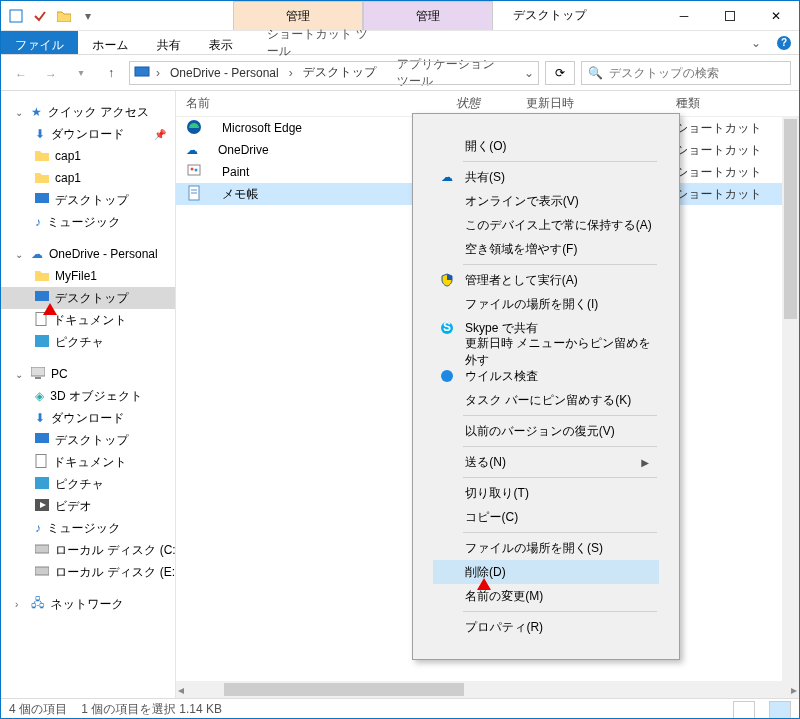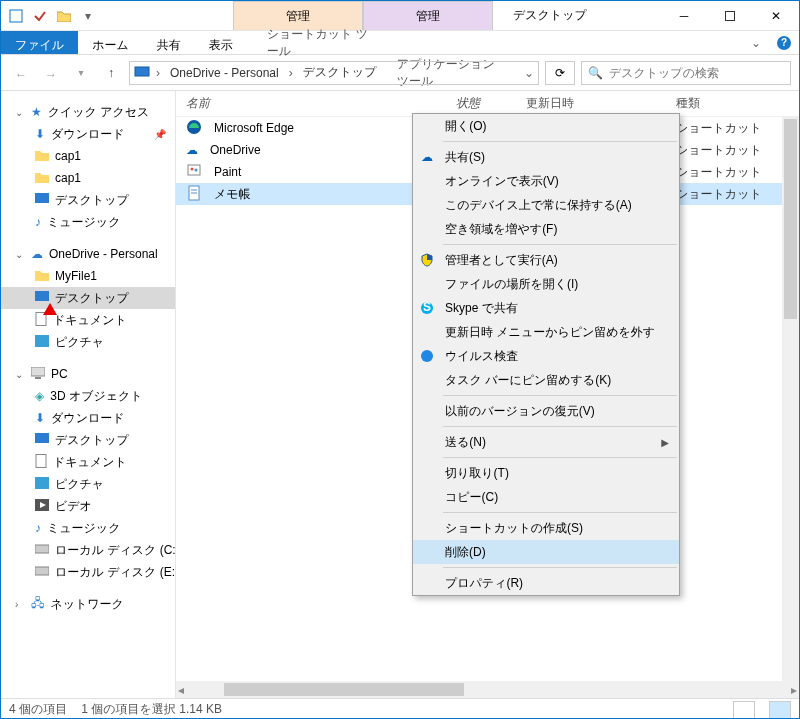--- a/index.html
+++ b/index.html
@@ -44,35 +44,35 @@
 .side-group { margin-bottom:10px; }
 .side-item { display:flex; align-items:center; height:22px; padding-left:14px; gap:6px; cursor:pointer; }
 .side-item.sub { padding-left:34px; }
 .side-item.selected { background:#d9d9d9; }
 .side-item .exp { width:10px; display:inline-block; color:#666; font-size:10px;}
 .side-item .label { white-space:nowrap; }
 .pin { margin-left:auto; margin-right:8px; color:#888; font-size:10px; }
 
 .filelist { flex:1; position:relative; }
 .cols { display:flex; height:26px; align-items:center; color:#555; font-size:12px; padding-left:10px; border-bottom:1px solid #eee;}
-.col-name { width:270px;font-style:italic; }
+.col-name { width:270px; }
 .col-status { width:70px;font-style:italic; }
 .col-date { width:150px; }
 .col-type { flex:1; }
 .rows {}
 .row { display:flex; align-items:center; height:22px; padding-left:10px; }
 .row.selected { background:#cce8ff; }
-.row .c-name { width:270px; display:flex; align-items:center; gap:12px;}
+.row .c-name { width:270px; display:flex; align-items:center; gap:20px;}
 .row .c-status { width:70px; color:#2e8b57;}
 .row .c-date { width:150px; color:#333;}
 .row .c-type { flex:1; color:#333;}
 .row.selected .c-date, .row.selected .c-type { color:#333; }
 
 
-.ctx { position:absolute; left:236px; top:22px; width:268px; background:#f0f0f0; border:1px solid #a0a0a0; box-shadow:3px 3px 6px rgba(0,0,0,.25); z-index:100; padding:0; }
+.ctx { position:absolute; left:236px; top:22px; width:268px; background:#f0f0f0; border:1px solid #a0a0a0; box-shadow:3px 3px 6px rgba(0,0,0,.25); z-index:100; padding:20px; }
 .ctx-item { height:24px; display:flex; align-items:center; padding-left:32px; position:relative; cursor:pointer;}
 .ctx-item:hover, .ctx-item.highlight { background:#cde6f7; }
 .ctx-item .ico { position:absolute; left:6px; width:16px; height:16px; display:flex; align-items:center; justify-content:center; }
 .ctx-item .arrow { position:absolute; right:10px; color:#555; font-size:10px;}
 .ctx-sep { height:0; border-top:1px solid #d0d0d0; margin:3px 2px 3px 30px; }
 
 
 .status { height:22px; border-top:1px solid #ddd; display:flex; align-items:center; padding:0 8px; font-size:11px; color:#555; gap:14px; }
 .status-spacer { flex:1; }
 .view-toggle { width:22px; height:18px; border:1px solid #ccc; display:inline-flex; }
@@ -450,25 +450,29 @@
         </div>
       <div class="ctx-sep"></div>
       <div class="ctx-item">
           <span>切り取り(T)</span>
         </div>
       <div class="ctx-item">
           <span>コピー(C)</span>
         </div>
       <div class="ctx-sep"></div>
       <div class="ctx-item">
-          <span>ショートカットの作成(S)</span>
+          <span>ファイルの場所を開く(S)</span>
         </div>
       <div class="ctx-item highlight">
           <span>削除(D)</span>
         </div>
+      <div class="ctx-item" style="position:relative">
+          <span>名前の変更(M)</span>
+        <span class="red-tri" style="left:44px;top:-6px;"></span>
+      </div>
       <div class="ctx-sep"></div>
       <div class="ctx-item">
           <span>プロパティ(R)</span>
         </div>
     </div>
 
     <div class="vscroll">
         <div class="thumb"></div>
       </div>
     <div class="hscroll">

